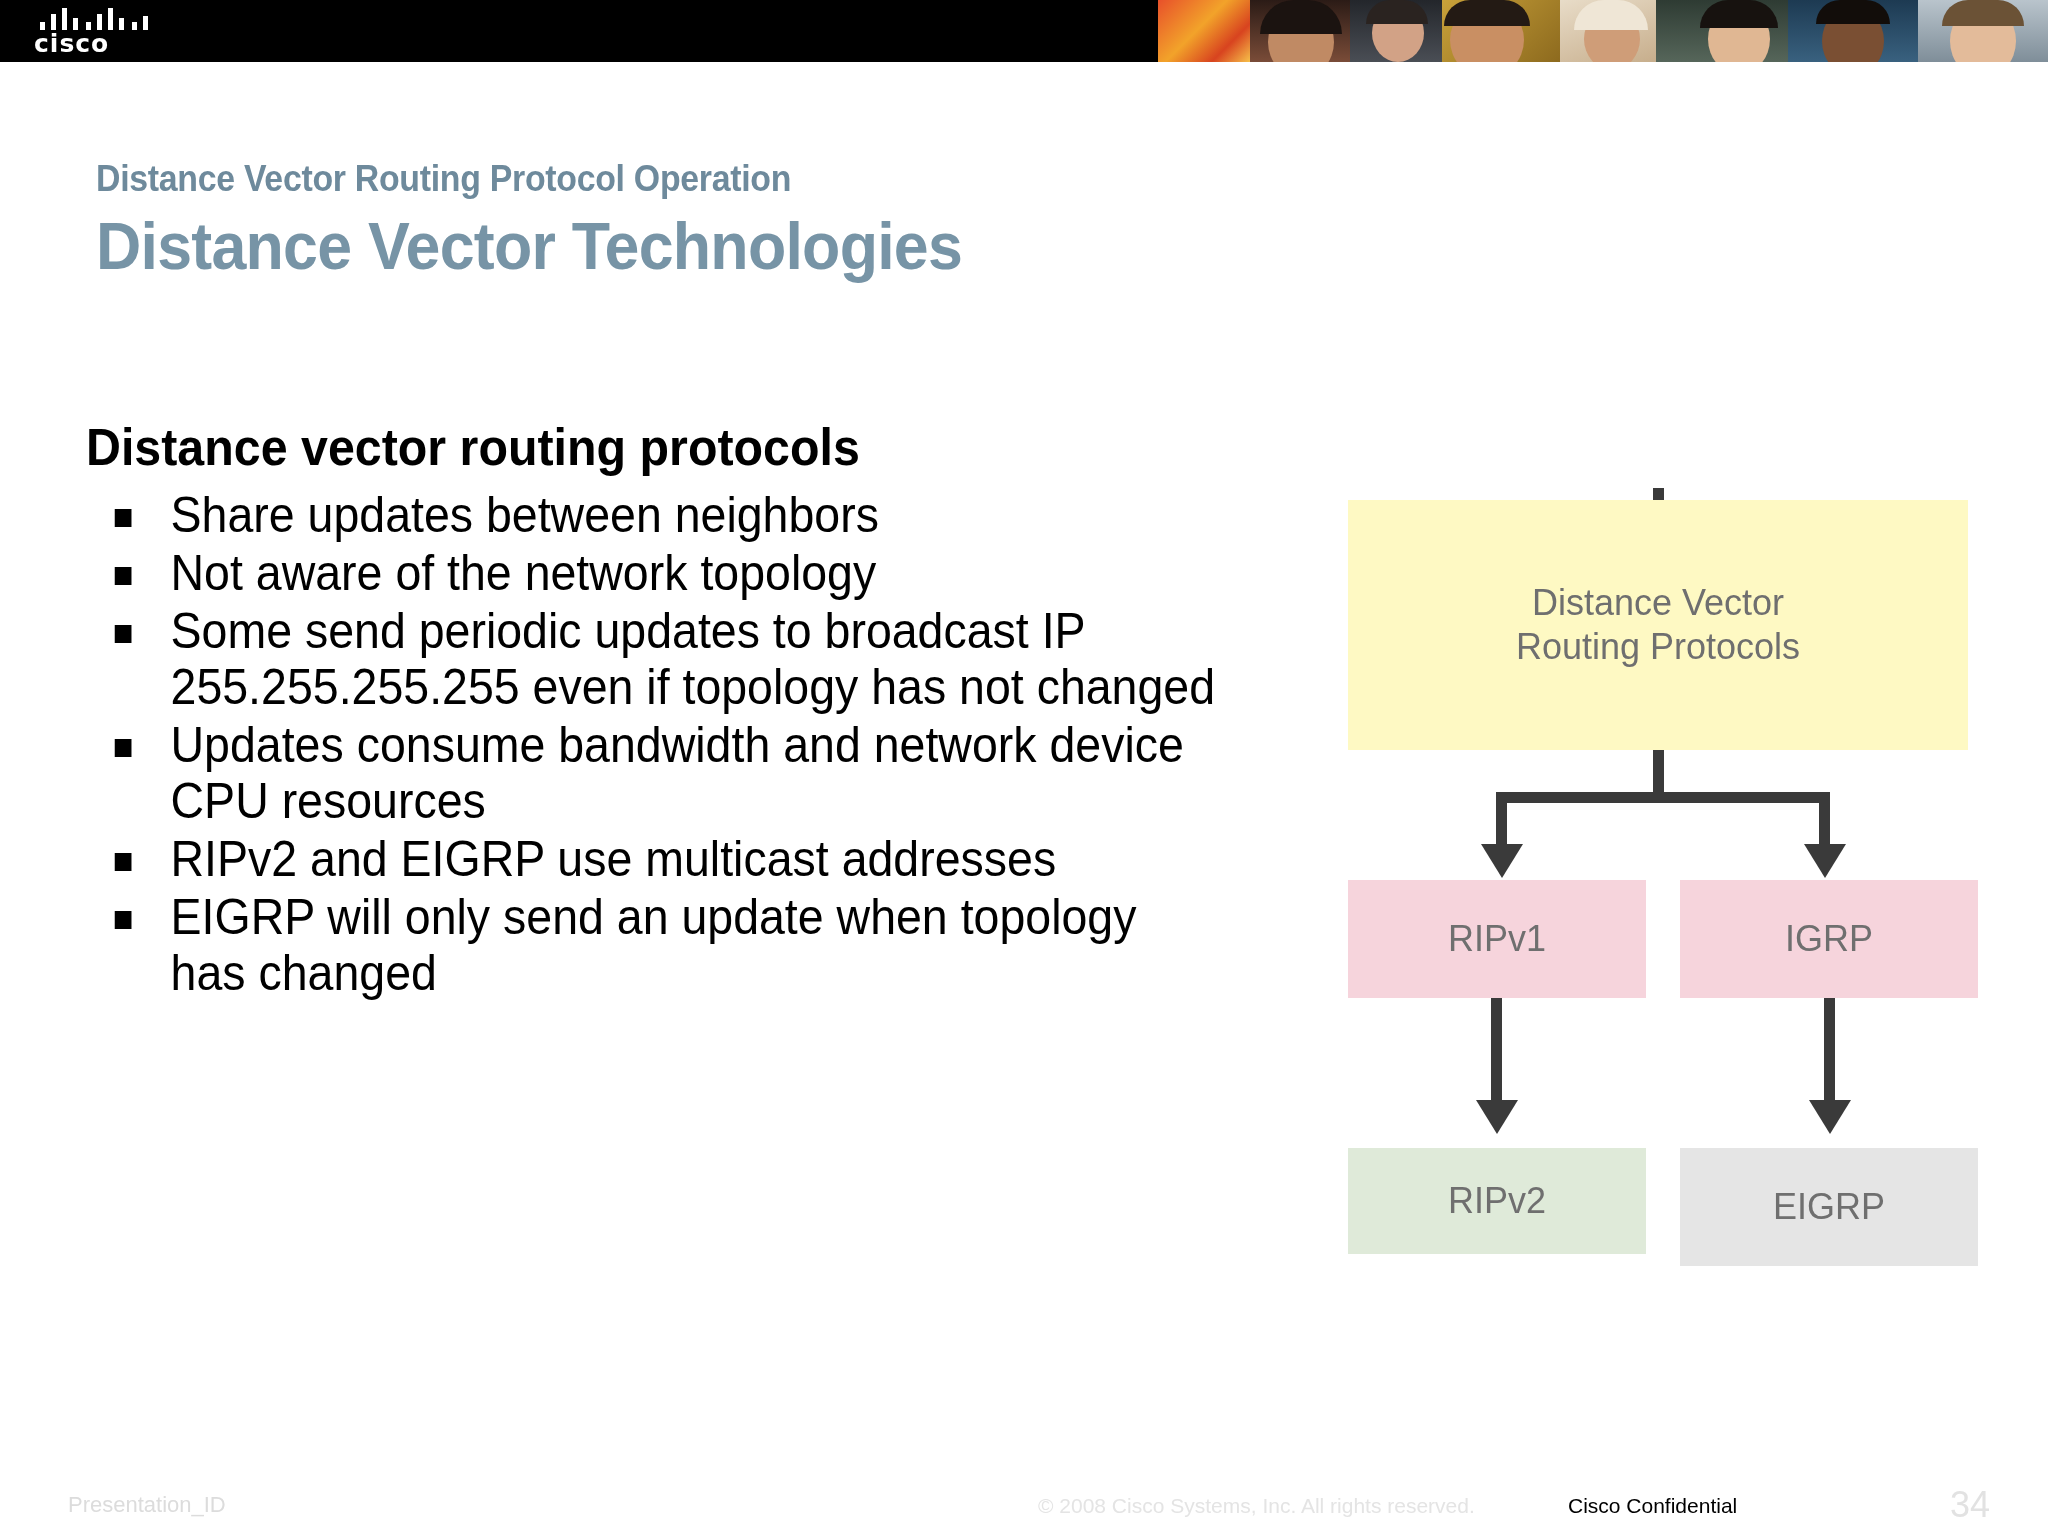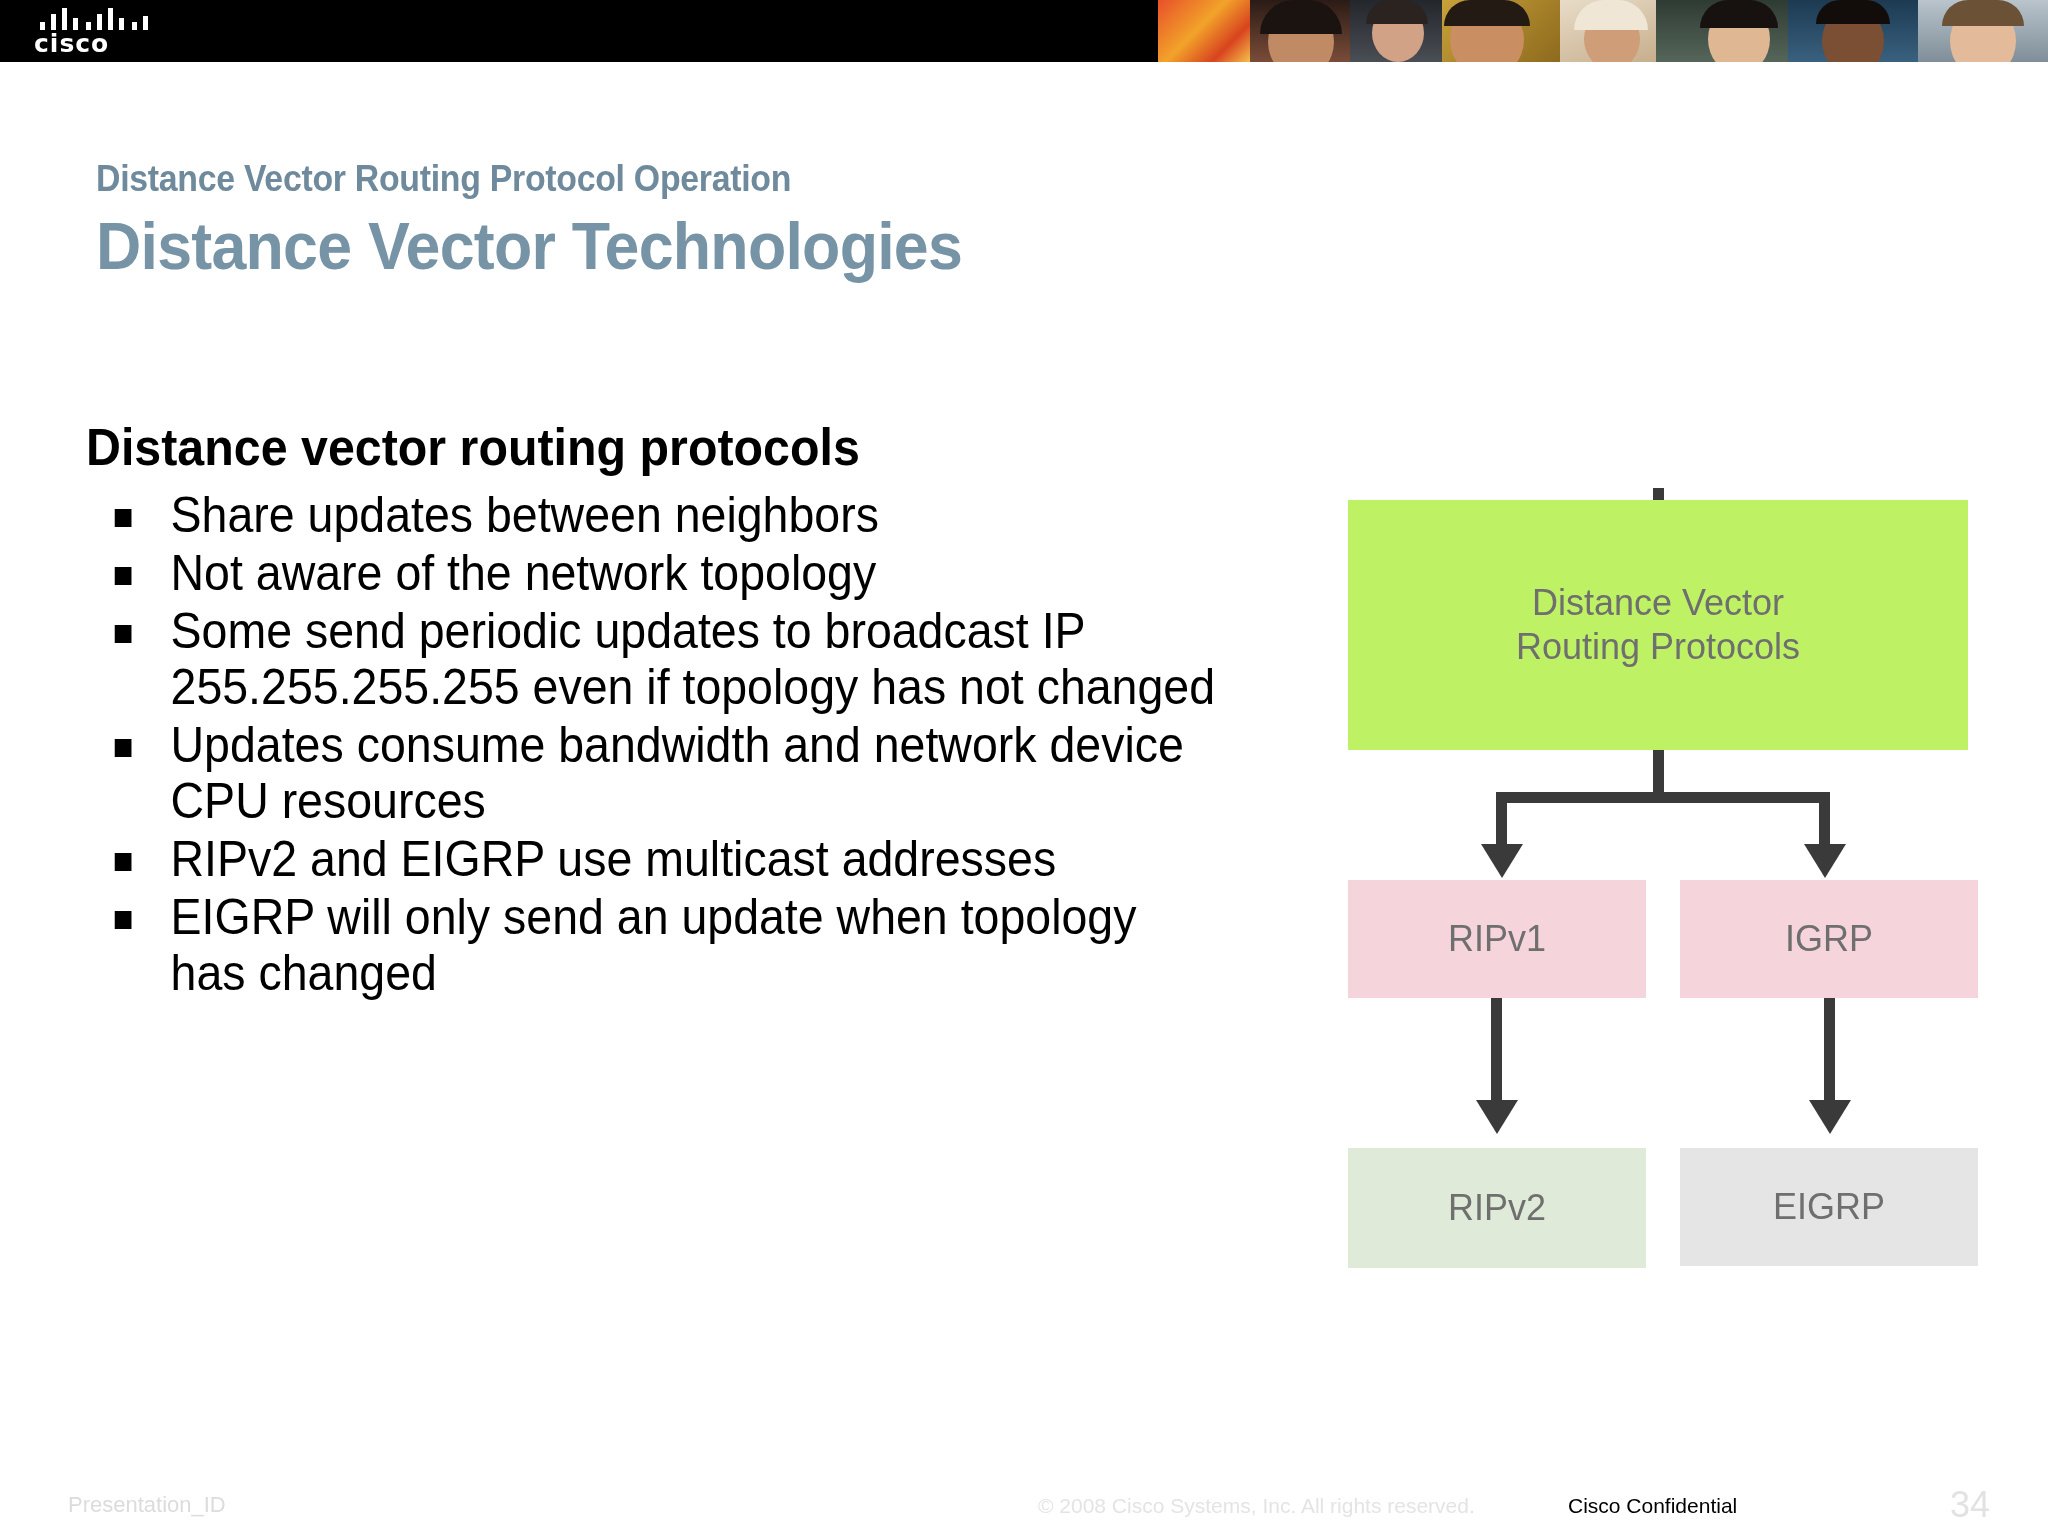--- a/index.html
+++ b/index.html
@@ -76,24 +76,24 @@
 
   
   .diagram{
     position:absolute;left:1348px;top:488px;width:660px;height:830px;
   }
   .nodebox{
     position:absolute;display:flex;align-items:center;justify-content:center;
     text-align:center;color:#6f6f6f;font-size:36px;line-height:1.22;
     font-family:"Liberation Sans", sans-serif;
   }
-  .n-root{left:0px;top:12px;width:620px;height:250px;background:#bef264;}
+  .n-root{left:0px;top:12px;width:620px;height:250px;background:#fef9c3;}
   .n-l1{left:0px;top:392px;width:298px;height:118px;background:#f6d4dc;}
   .n-r1{left:332px;top:392px;width:298px;height:118px;background:#f6d4dc;}
-  .n-l2{left:0px;top:660px;width:298px;height:120px;background:#dfead9;}
+  .n-l2{left:0px;top:660px;width:298px;height:106px;background:#dfead9;}
   .n-r2{left:332px;top:660px;width:298px;height:118px;background:#e5e5e5;}
 
   .conn{position:absolute;background:#3a3a3a;}
   .stub-top{left:305px;top:0px;width:11px;height:14px;}
   .v-root{left:305px;top:262px;width:11px;height:50px;}
   .h-split{left:148px;top:304px;width:334px;height:11px;}
   .v-left{left:148px;top:304px;width:11px;height:58px;}
   .v-right{left:471px;top:304px;width:11px;height:58px;}
   .v-l-mid{left:143px;top:510px;width:11px;height:106px;}
   .v-r-mid{left:476px;top:510px;width:11px;height:106px;}

